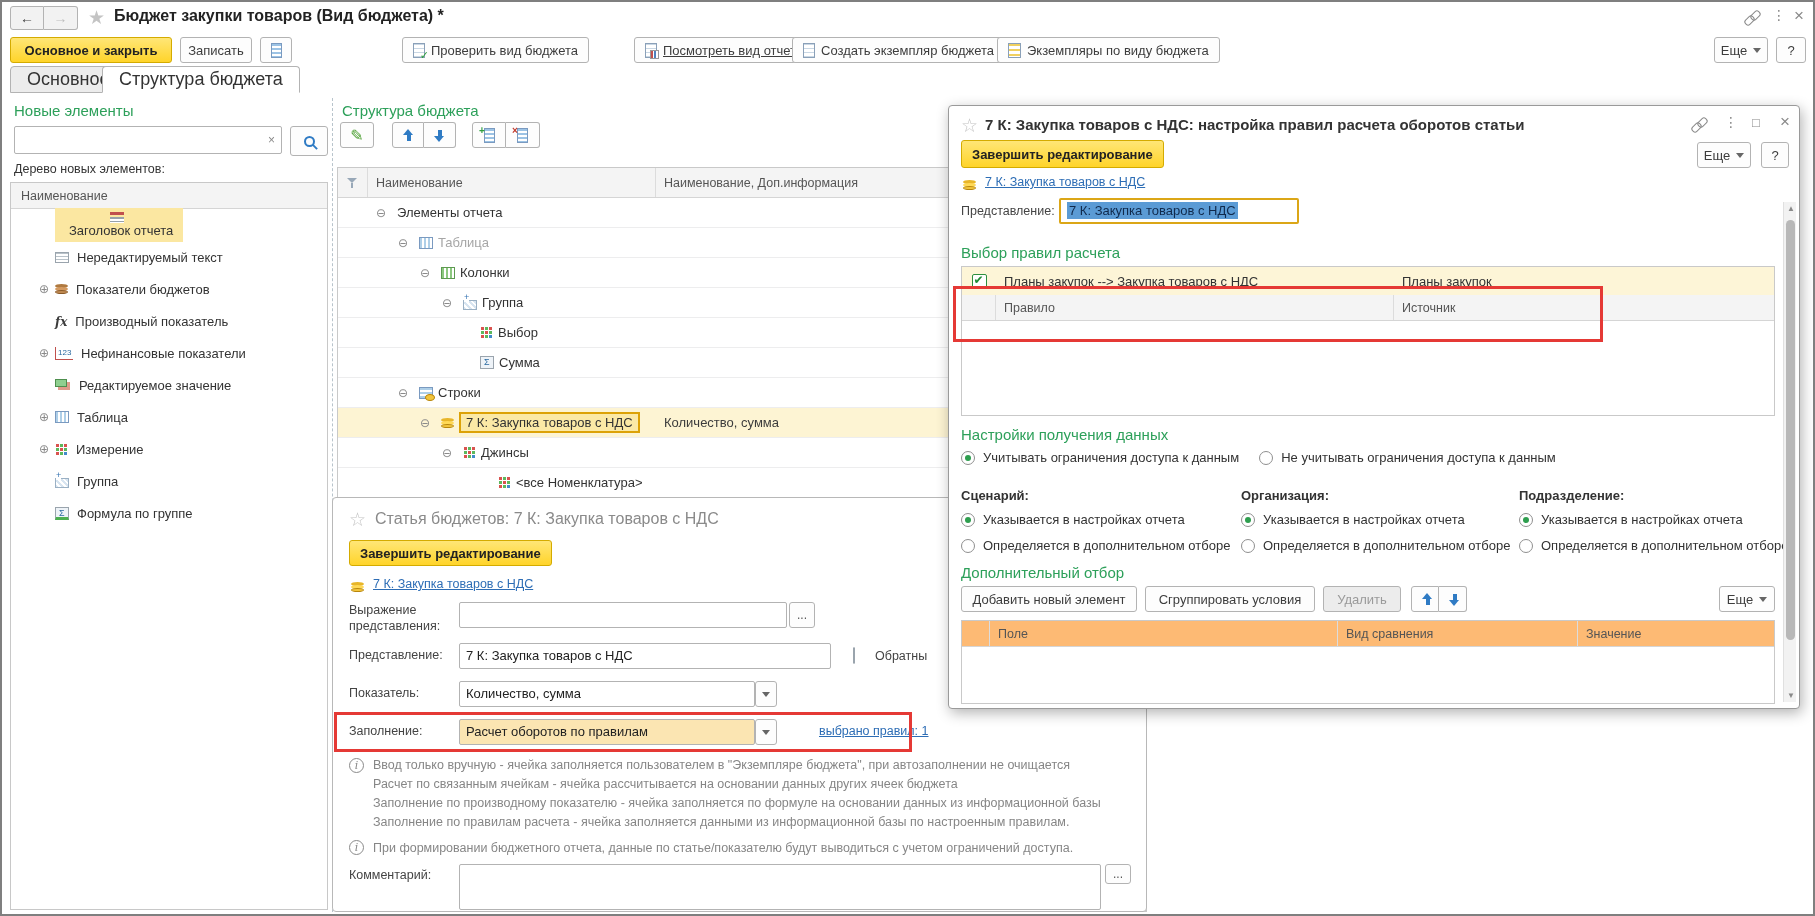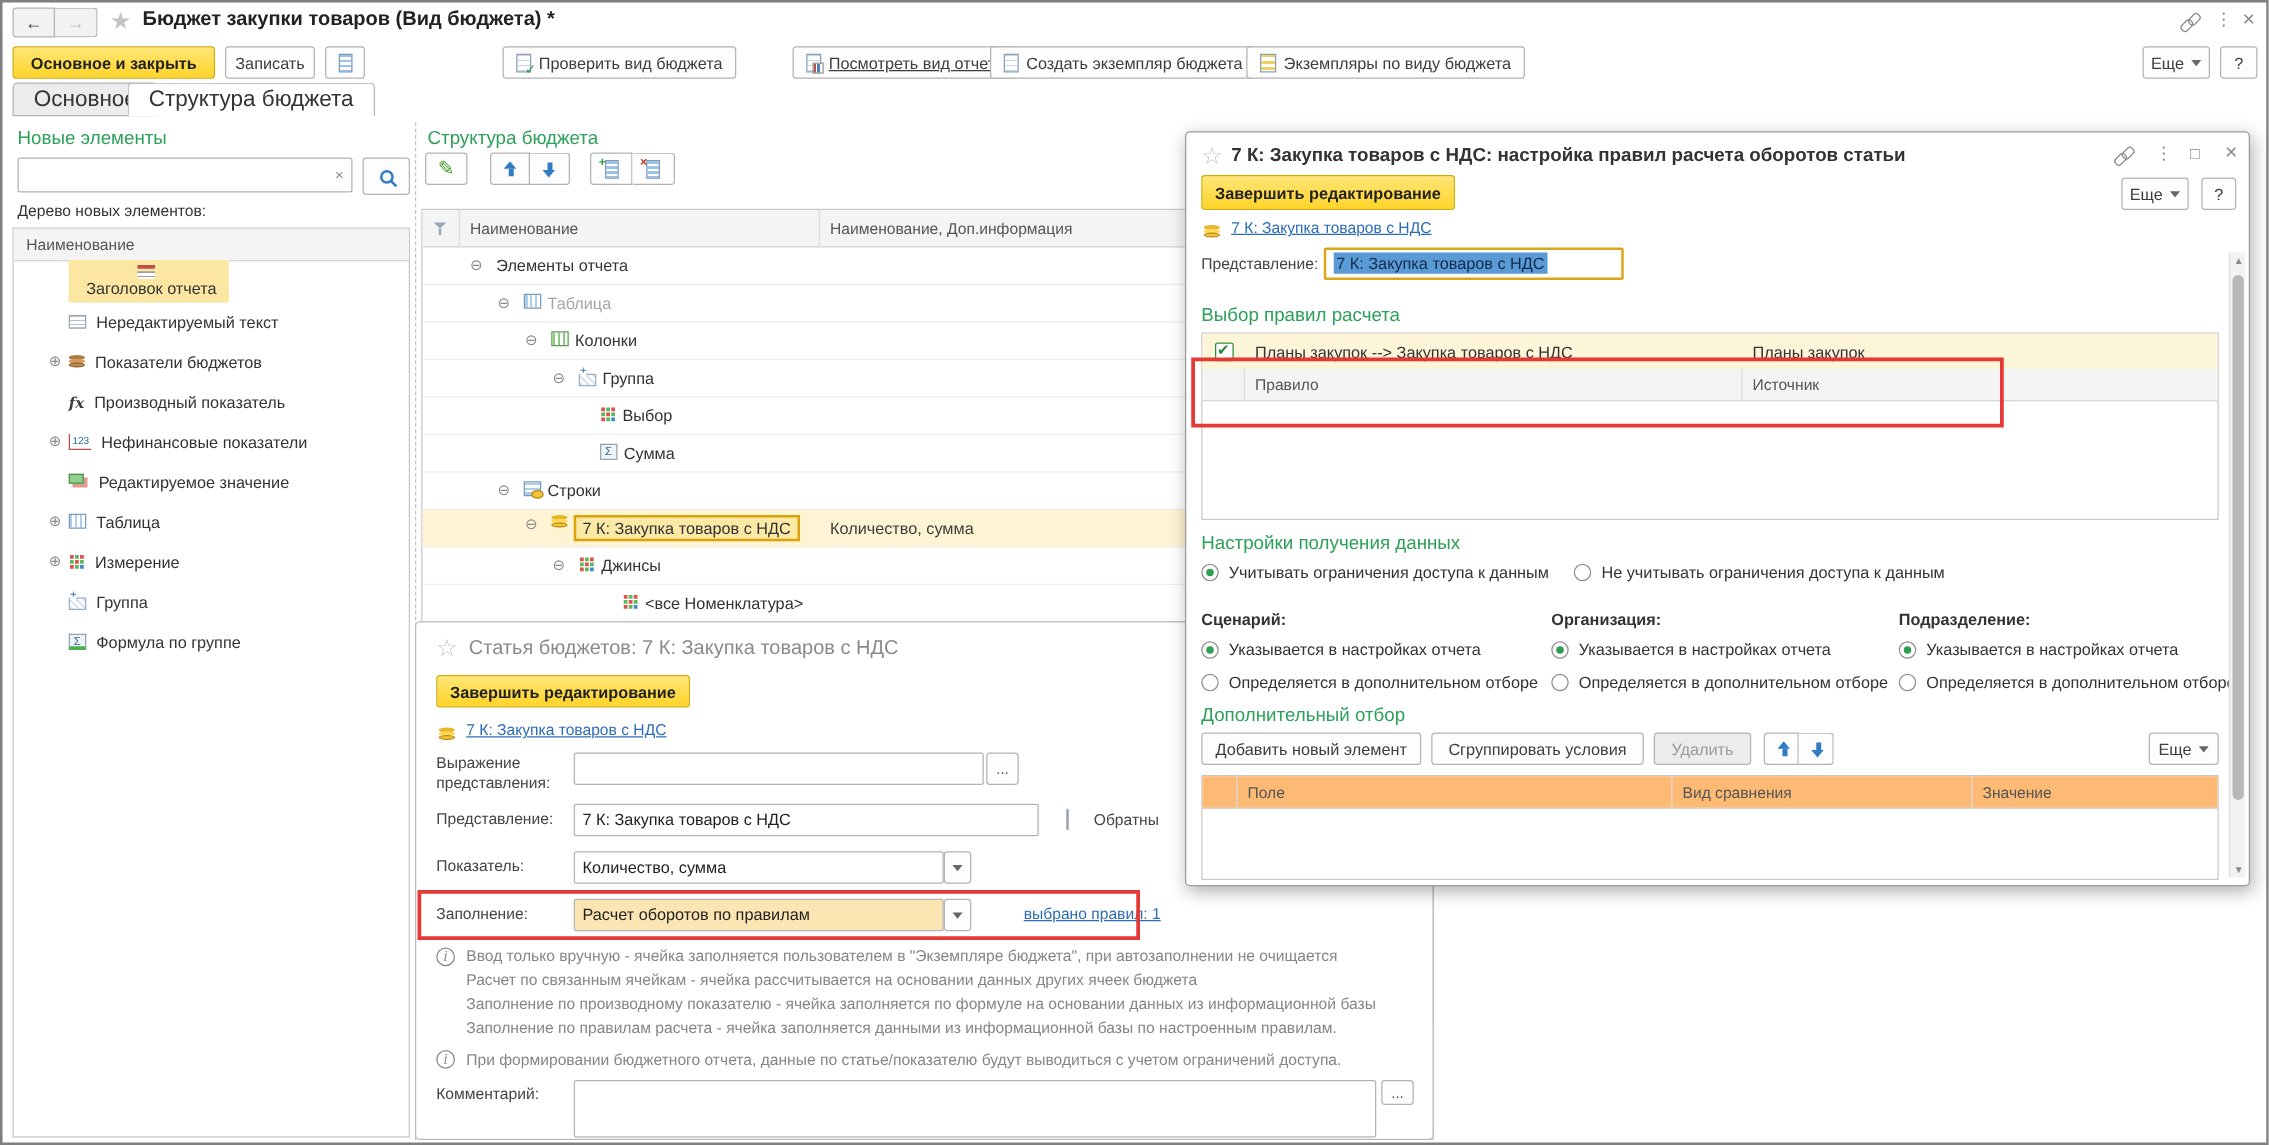--- a/index.html
+++ b/index.html
@@ -122,21 +122,21 @@
   .lrow .iwrap { display:inline-flex; align-items:center; }
   .lrow .iwrap.selected { background:#fbe7a1; padding:4px 10px 4px 6px;flex-direction:column; }
 
   
   .mhead { display:flex; height:30px; background:#f4f4f4; border-bottom:1px solid #d5d5d5; align-items:center;
      color:#444; font-size:12.5px; }
   .mhead .hc { border-right:1px solid #dcdcdc; height:100%; display:flex; align-items:center; padding-left:8px; }
   .mrow { display:flex; height:30px; align-items:center; border-bottom:1px solid #ededee; }
   .mrow.sel-row { background:#fdf4d3; }
   .mc0 { width:30px; flex:none; }
-  .mc1 { width:288px; flex:none; display:flex; align-items:flex-start; gap:5px; overflow:visible; white-space:nowrap; }
+  .mc1 { width:288px; flex:none; display:flex; align-items:center; gap:5px; overflow:visible; white-space:nowrap; }
   .mc2 { flex:1; padding-left:8px; color:#3c3c3c; font-size:13px; white-space:nowrap; }
   .muted { color:#a6a6a6; }
   .name-frame { border:2px solid #dca207; background:#fbe9a6; padding:1px 5px; }
 
   
   #article-panel { position:absolute; left:330px; top:495px; width:815px; height:415px; background:#fff;
      border:1px solid #b8b8b8; border-radius:4px; z-index:5; }
   #dialog { position:absolute; left:946px; top:103px; width:852px; height:604px; background:#fff;
      border:1px solid #9a9a9a; border-radius:4px; box-shadow:2px 4px 14px rgba(0,0,0,.3); z-index:10; }
   .redbox { position:absolute; border:3px solid #e53935; z-index:8; pointer-events:none; }

